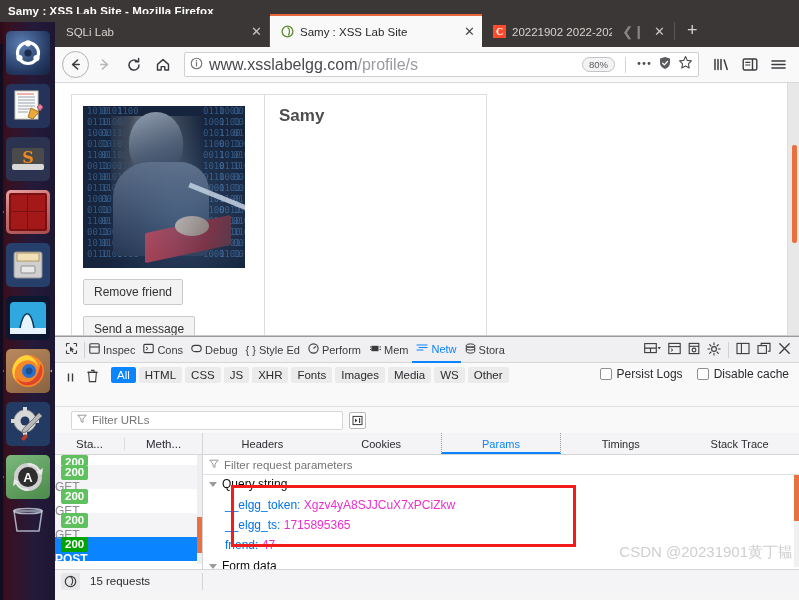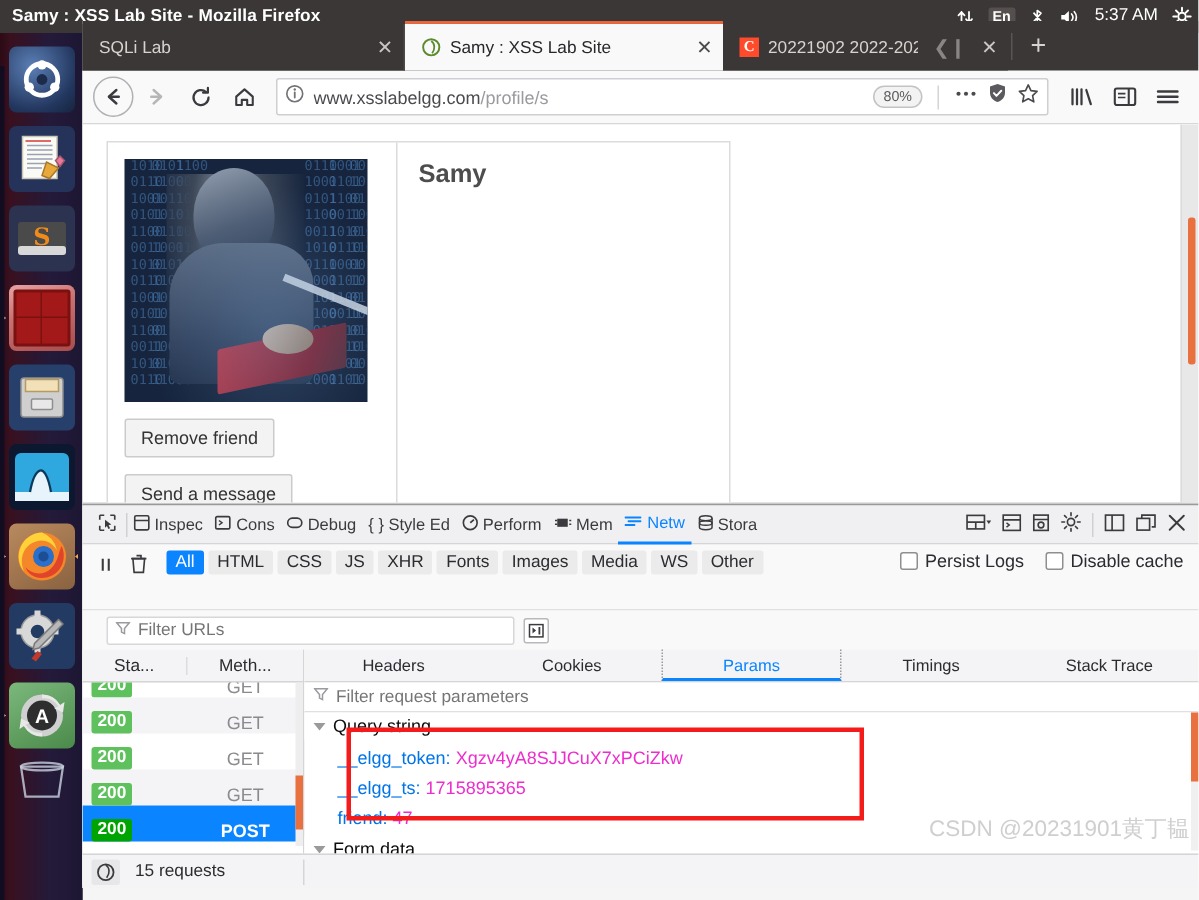--- a/index.html
+++ b/index.html
@@ -84,21 +84,21 @@
     height: 36px; background: #f9f9fa; border-bottom: 1px solid #d7d7db;
     display: flex; align-items: center; padding: 0 7px; gap: 2px;
   }
   .navbtn { width: 27px; height: 27px; display: flex; align-items: center; justify-content: center; border-radius: 50%; }
   .navbtn.circled { border: 1px solid #b1b1b3; }
   .urlbar {
     flex: 1; height: 25px; margin: 0 6px; background: #fff;
     border: 1px solid #cfcfd3; border-radius: 2px;
     display: flex; align-items: center; padding: 0 5px; gap: 6px;
   }
-  .urlbar .url-text { font-size: 12px; color: #4a4a4f; white-space: nowrap; overflow: hidden; }
+  .urlbar .url-text { font-size: 16px; color: #4a4a4f; white-space: nowrap; overflow: hidden; }
   .urlbar .url-text .dim { color: #9a9aa0; }
   .zoom-badge {
     font-size: 9.5px; color: #5a5a5f; border: 1px solid #c3c3c7;
     border-radius: 9px; padding: 1px 6px; background: #f3f3f4; margin-left: auto;
   }
   .urlsep { width: 1px; height: 16px; background: #d4d4d8; margin: 0 4px; }
 
   
   .page {
     position: relative; height: 253px; background: #ffffff; overflow: hidden;
@@ -189,21 +189,21 @@
   .iconbtn-sq { width: 17px; height: 17px; border: 1px solid #b9b9bd; border-radius: 2px; background: #fff; display: flex; align-items: center; justify-content: center; }
 
   .dt-body { display: flex; height: 157px; }
   .req-list { width: 148px; border-right: 1px solid #d5d5d7; background: #fff; position: relative; }
   .req-head {
     display: flex; height: 22px; align-items: center; font-size: 11.5px; color: #2b2b30;
     background: #f4f4f6; border-bottom: 1px solid #d5d5d7;
   }
   .req-head .c1 { width: 70px; text-align: center; border-right: 1px solid #dcdcde; }
   .req-head .c2 { flex: 1; text-align: center; }
-  .req-row { display: flex; align-items: flex-end; height: 24px; font-size: 12px; }
+  .req-row { display: flex; align-items: flex-start; height: 24px; font-size: 12px; flex-direction: column; }
   .req-row.odd { background: #f4f4f6; }
   .req-row.sel { background: #0a84ff; color: #fff; }
   .req-row .st { width: 70px; padding-left: 6px; }
   .badge {
     display: inline-block; background: #5ec15e; color: #fff; font-weight: bold;
     font-size: 11.5px; padding: 0 4px; border-radius: 2px; line-height: 15px;
   }
   .req-row.sel .badge { background: #00a400; }
   .req-row .mt { flex: 1; text-align: center; color: #8a8a8f; }
   .req-row.sel .mt { color: #fff; font-weight: bold; }
@@ -243,46 +243,20 @@
   .detail-scroll .t { position: absolute; right: 0; top: 0; width: 5px; height: 46px; background: #e8713f; }
   .dock-left-edge { position: absolute; left: 0; top: 22px; width: 3px; height: 578px; background: #120c20; }
 </style>
 </head>
 <body>
 
 <div id="root">
 
   <div class="top-panel">
     <span class="win-title">Samy : XSS Lab Site - Mozilla Firefox</span>
-    <div class="tray">
-      <span class="tr">
-        <svg width="13" height="13" viewBox="0 0 13 13">
-            <path d="M4 10V3M4 3L2 5.2M4 3L6 5.2M9 3v7M9 10l-2-2.2M9 10l2-2.2" stroke="#fff" stroke-width="1.2" fill="none" stroke-linecap="round"></path>
-          </svg>
-      </span>
-      <span class="en-box">En</span>
-      <span class="tr">
-        <svg width="11" height="13" viewBox="0 0 11 13">
-            <path d="M3 3.4L8 9.2 5.5 11V2l2.5 1.8L3 9.6" stroke="#fff" stroke-width="1.1" fill="none" stroke-linejoin="round"></path>
-          </svg>
-      </span>
-      <span class="tr">
-        <svg width="15" height="13" viewBox="0 0 15 13">
-            <path d="M1.5 5h2.2L6.6 2.4v8.2L3.7 8H1.5z" fill="#fff"></path>
-            <path d="M8.4 4.3a3.4 3.4 0 010 4.4M10.2 2.8a5.6 5.6 0 010 7.4" stroke="#fff" stroke-width="1.1" fill="none" stroke-linecap="round"></path>
-          </svg>
-      </span>
-      <span class="tr clock">5:37 AM</span>
-      <span class="tr">
-        <svg width="14" height="14" viewBox="0 0 14 14">
-            <path d="M7 1.2v2.2M7 10.6v2.2M1.2 7h2.2M10.6 7h2.2M3 3l1.6 1.6M9.4 9.4L11 11M11 3L9.4 4.6M4.6 9.4L3 11" stroke="#fff" stroke-width="1.3" stroke-linecap="round"></path>
-            <circle cx="7" cy="7" r="2.5" fill="none" stroke="#fff" stroke-width="1.3"></circle>
-          </svg>
-      </span>
-    </div>
   </div>
 
   <div class="dock">
     <div class="dock-left-edge"></div>
 
     <div class="dock-item">
       <div class="ic" style="background:radial-gradient(circle at 35% 30%, #5b7fb5, #22365e 70%, #16243d);">
         <svg width="30" height="30" viewBox="0 0 30 30">
             <circle cx="15" cy="15" r="10.5" fill="none" stroke="#fff" stroke-width="3.2"></circle>
             <circle cx="15" cy="5.3" r="3.1" fill="#fff"></circle>

